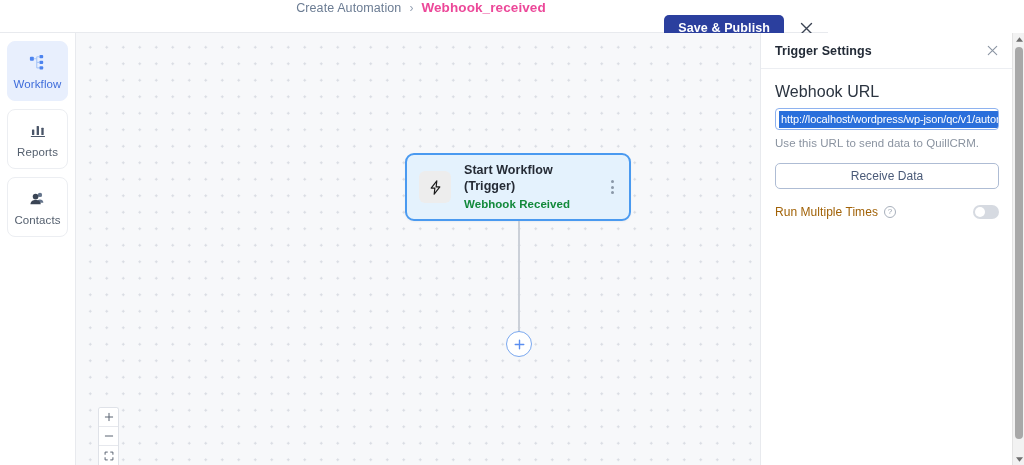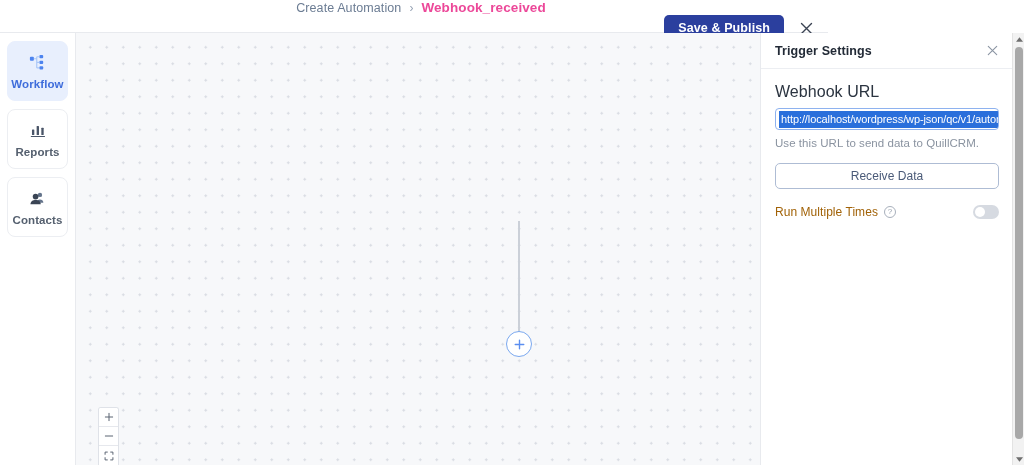--- a/index.html
+++ b/index.html
@@ -56,21 +56,20 @@
     padding: 8px 7px 0;
     display: flex; flex-direction: column; gap: 8px;
   }
   .rail-item {
     height: 60px; border-radius: 8px;
     display: flex; flex-direction: column;
     align-items: center; justify-content: center; gap: 6px;
     cursor: pointer;
     border: 1px solid #eceef2;
     background: #ffffff;
-    font-weight: bold;
   }
   .rail-item.active {
     background: #e8effd; border-color: #e8effd;
   }
   .rail-label { font-size: 11.5px; color: #55606f; letter-spacing: .1px; }
   .rail-item.active .rail-label { color: #3f6ddb; }
   .rail-icon { height: 20px; display: flex; align-items: center; justify-content: center; }
 
   
   .canvas {
@@ -284,20 +283,37 @@
           <circle cx="8" cy="8" r="3" fill="#3a4454"></circle>
           <path d="M2.6 16c0-2.8 2.4-4.4 5.4-4.4s5.4 1.6 5.4 4.4z" fill="#3a4454"></path>
         </svg>
       </span>
       <span class="rail-label">Contacts</span>
     </div>
   </div>
 
   <div class="canvas">
 
+    <div class="node">
+      <span class="node-icon-box">
+        <svg width="17" height="17" viewBox="0 0 18 18" fill="none" stroke="#1b1b1b" stroke-width="1.25" stroke-linejoin="round" stroke-linecap="round">
+          <path d="M10.4 1.9 L4.4 9.6 H8.3 L7.6 16.1 L13.6 8.4 H9.7 Z"></path>
+        </svg>
+      </span>
+      <span class="node-text">
+        <span class="node-title" style="display:block">Start Workflow</span>
+        <span class="node-title" style="display:block">(Trigger)</span>
+        <span class="node-sub" style="display:block">Webhook Received</span>
+      </span>
+      <span class="node-menu">
+        <i></i>
+        <i></i>
+        <i></i>
+      </span>
+    </div>
 
     <div class="connector"></div>
 
     <div class="add-btn">
       <span>
         <svg width="13" height="13" viewBox="0 0 14 14" fill="none" stroke="#5b8ef0" stroke-width="1.5" stroke-linecap="round">
           <path d="M7 2.4 V11.6 M2.4 7 H11.6"></path>
         </svg>
       </span>
     </div>

